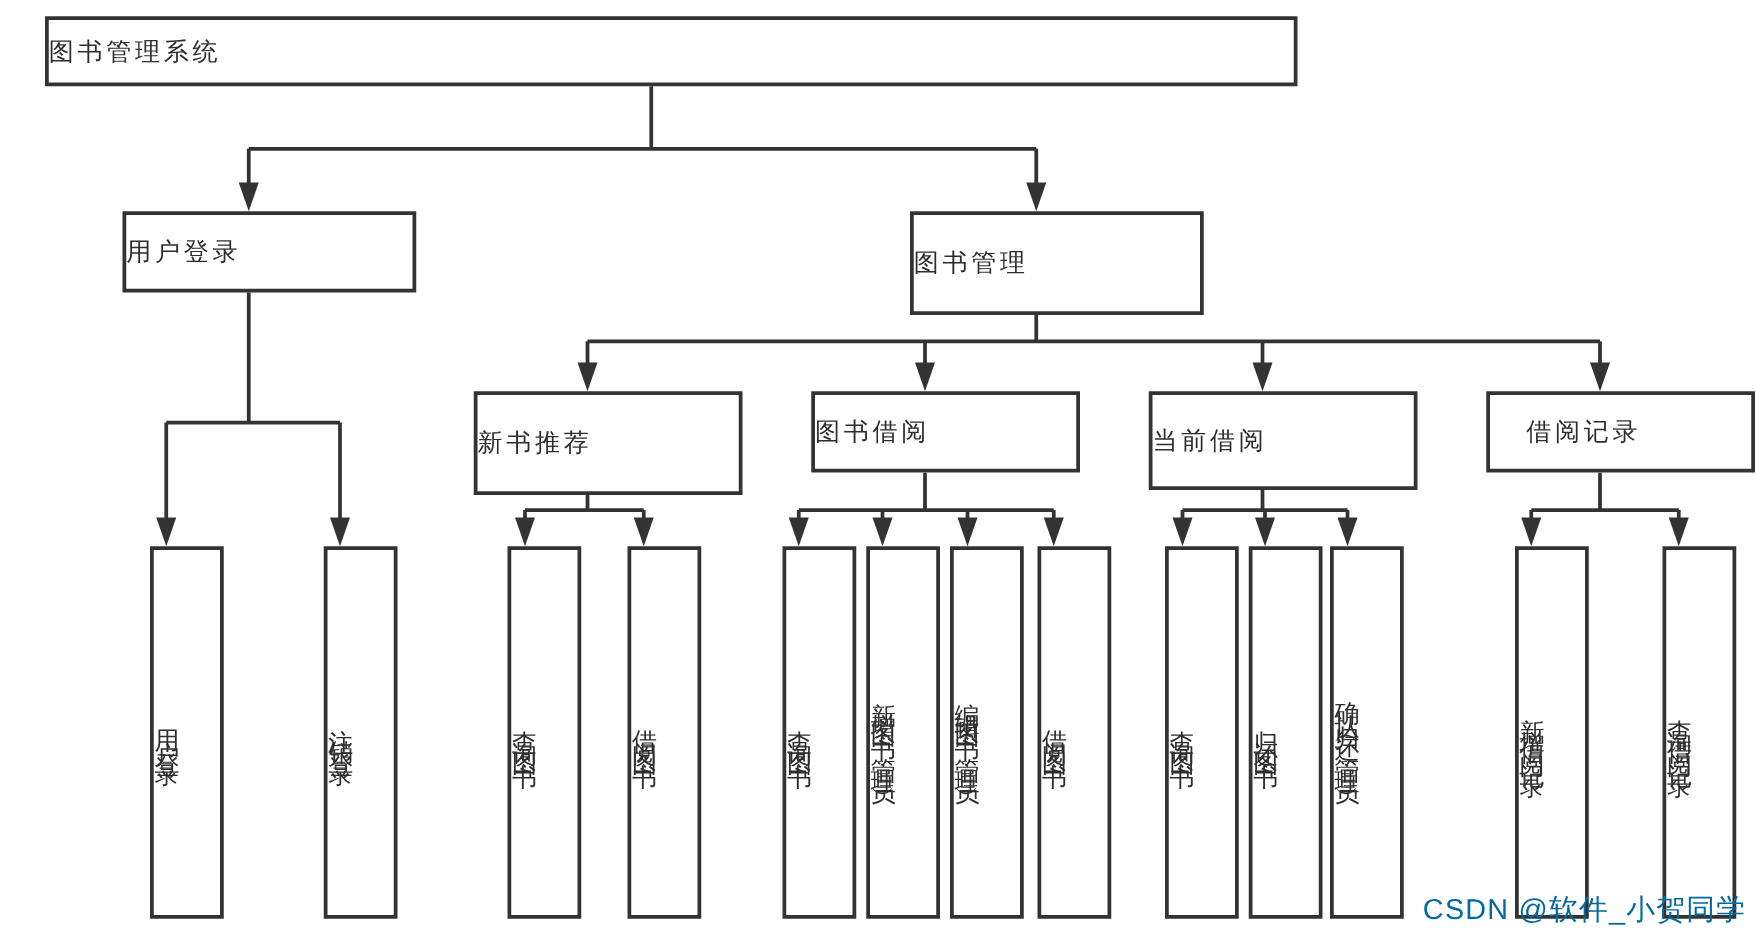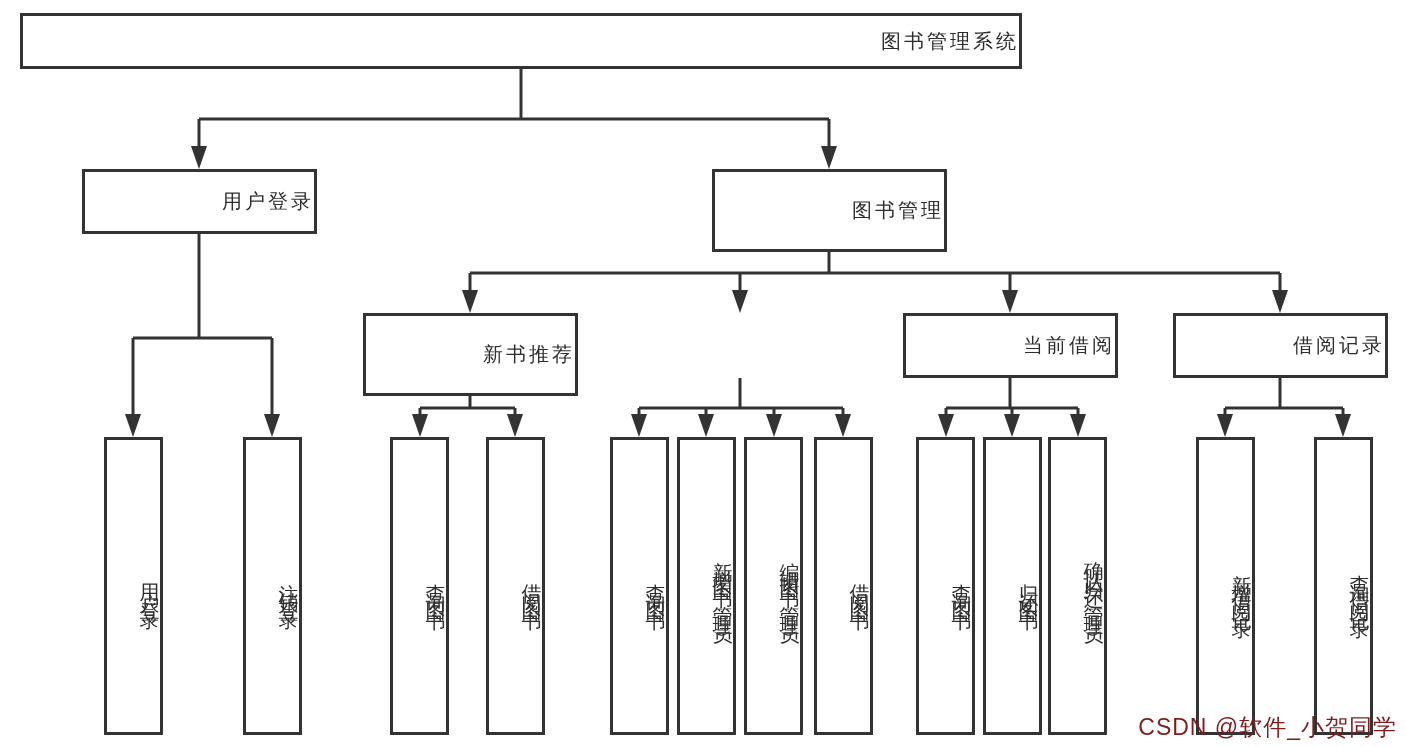--- a/index.html
+++ b/index.html
@@ -22,65 +22,66 @@
     top: 0;
     z-index: 0;
   }
   .box {
     position: absolute;
     box-sizing: border-box;
     background: #ffffff;
     border: 3px solid #333333;
     display: flex;
     align-items: center;
-    justify-content: flex-end;
+    justify-content: flex-start;
     z-index: 1;
     color: #2d2d2d;
+    margin-left: 16px;
   }
   .hbox {
     font-size: 20px;
     letter-spacing: 3px;
     white-space: nowrap;
   }
   .leaf span {
     writing-mode: vertical-rl;
     text-orientation: upright;
     font-size: 20px;
     letter-spacing: 9px;
     line-height: 1;
     white-space: nowrap;
   }
   
   #box-root          { left: 20px;   top: 13px;  width: 1002px; height: 56px; }
   #box-user-login    { left: 82px;   top: 169px; width: 235px;  height: 65px; }
   #box-book-mgmt     { left: 712px;  top: 169px; width: 235px;  height: 83px; }
   #box-new-book-rec  { left: 363px;  top: 313px; width: 215px;  height: 83px; }
   #box-book-borrow   { left: 633px;  top: 313px; width: 215px;  height: 65px; }
-  #box-current-borrow{ left: 903px;  top: 313px; width: 215px;  height: 65px; }
-  #box-borrow-records{ left: 1173px; top: 313px; width: 215px;  height: 65px; }
+  #box-current-borrow{ left: 903px;  top: 313px; width: 215px;  height: 79px; }
+  #box-borrow-records{ left: 1173px; top: 313px; width: 215px;  height: 65px; padding-left: 29px; }
   .leaf { top: 437px; width: 59px; height: 298px; }
   #leaf-user-login  { left: 104px; }
   #leaf-logout      { left: 243px; }
   #leaf-rec-query   { left: 390px; }
   #leaf-rec-borrow  { left: 486px; }
   #leaf-bb-query    { left: 610px; }
   #leaf-bb-add      { left: 677px; }
   #leaf-bb-edit     { left: 744px; }
   #leaf-bb-borrow   { left: 814px; }
   #leaf-cb-query    { left: 916px; }
   #leaf-cb-return   { left: 983px; }
   #leaf-cb-confirm  { left: 1048px; }
   #leaf-br-add      { left: 1196px; }
   #leaf-br-query    { left: 1314px; }
   #watermark {
     position: absolute;
     right: 8px;
     bottom: 4px;
     font-size: 23px;
-    color: #7f1d1d;
+    color: #0369a1;
     z-index: 2;
     letter-spacing: 1px;
     white-space: nowrap;
   }
 </style>
 </head>
 <body>
 
 <div id="diagram">
 
@@ -157,20 +158,23 @@
   <div class="box hbox" id="box-user-login">
     <span>用户登录</span>
   </div>
   <div class="box hbox" id="box-book-mgmt">
     <span>图书管理</span>
   </div>
 
   <div class="box hbox" id="box-new-book-rec">
     <span>新书推荐</span>
   </div>
+  <div class="box hbox" id="box-book-borrow">
+    <span>图书借阅</span>
+  </div>
   <div class="box hbox" id="box-current-borrow">
     <span>当前借阅</span>
   </div>
   <div class="box hbox" id="box-borrow-records">
     <span>借阅记录</span>
   </div>
 
   <div class="box leaf" id="leaf-user-login">
     <span>用户登录</span>
   </div>

